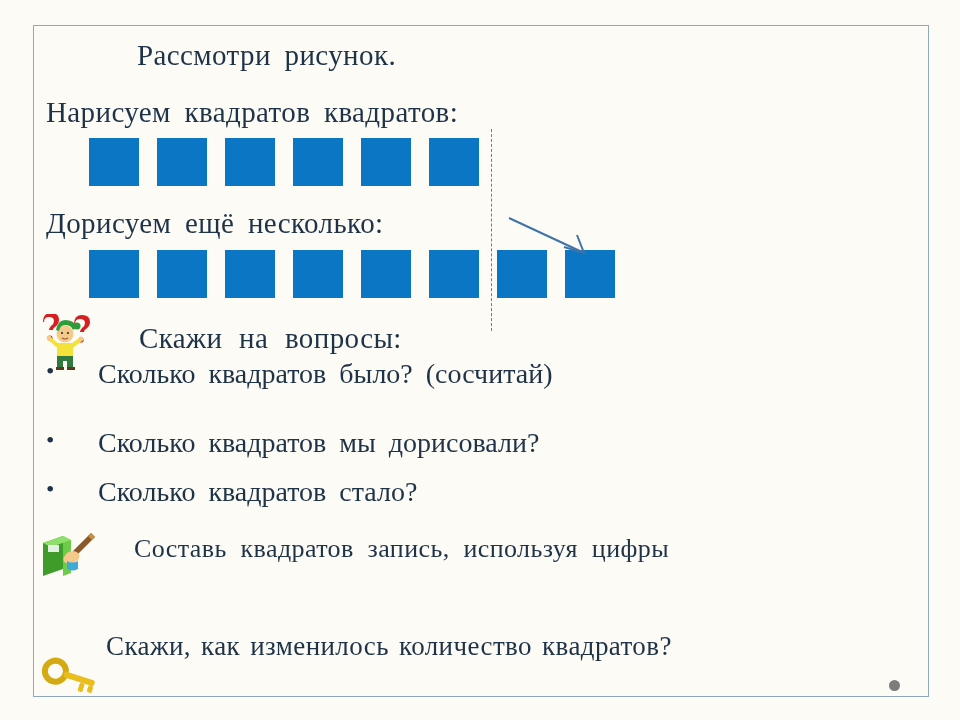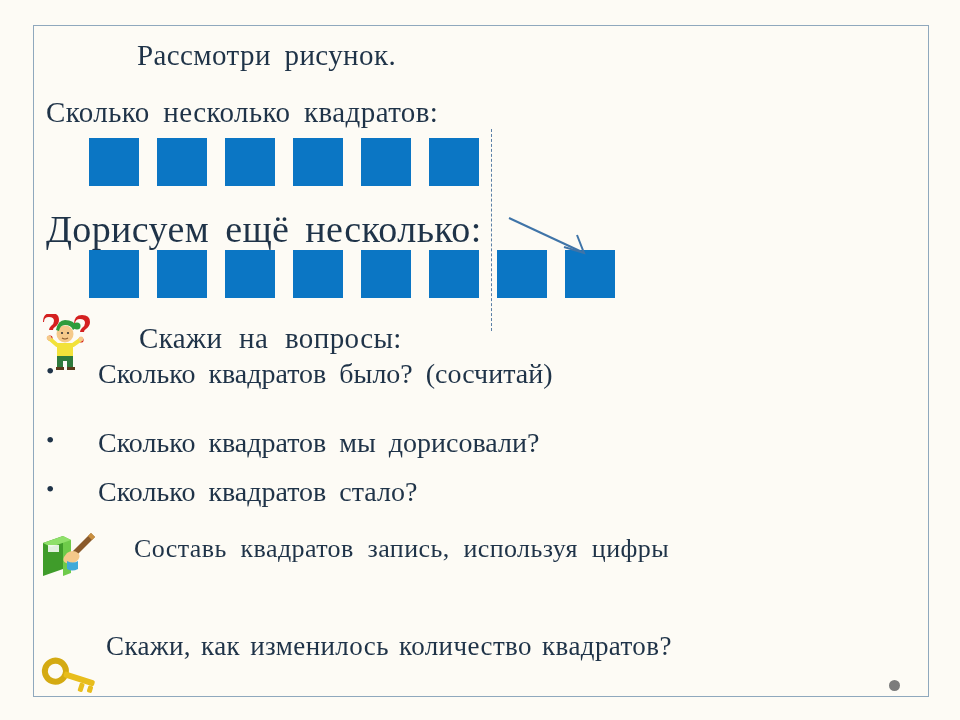--- a/index.html
+++ b/index.html
@@ -45,21 +45,21 @@
   #line-draw-some {
     left: 12px;
     top: 70px;
     font-size: 29px;
     word-spacing: 6px;
   }
 
   #line-draw-more {
     left: 12px;
     top: 181px;
-    font-size: 38px;
+    font-size: 29px;
     word-spacing: 6px;
   }
 
   #line-answer {
     left: 105px;
     top: 296px;
     font-size: 29px;
     word-spacing: 9px;
   }
 
@@ -167,21 +167,21 @@
     background: #7c7c7c;
   }
 </style>
 </head>
 <body>
 
 <div id="slide">
 
   <div class="txt" id="line-title">Рассмотри  рисунок.</div>
 
-  <div class="txt" id="line-draw-some">Сколько  несколько  квадратов:</div>
+  <div class="txt" id="line-draw-some">Нарисуем  квадратов  квадратов:</div>
 
   <div class="square-row" id="squares-row-1">
     <div class="square"></div>
     <div class="square"></div>
     <div class="square"></div>
     <div class="square"></div>
     <div class="square"></div>
     <div class="square"></div>
   </div>
 

